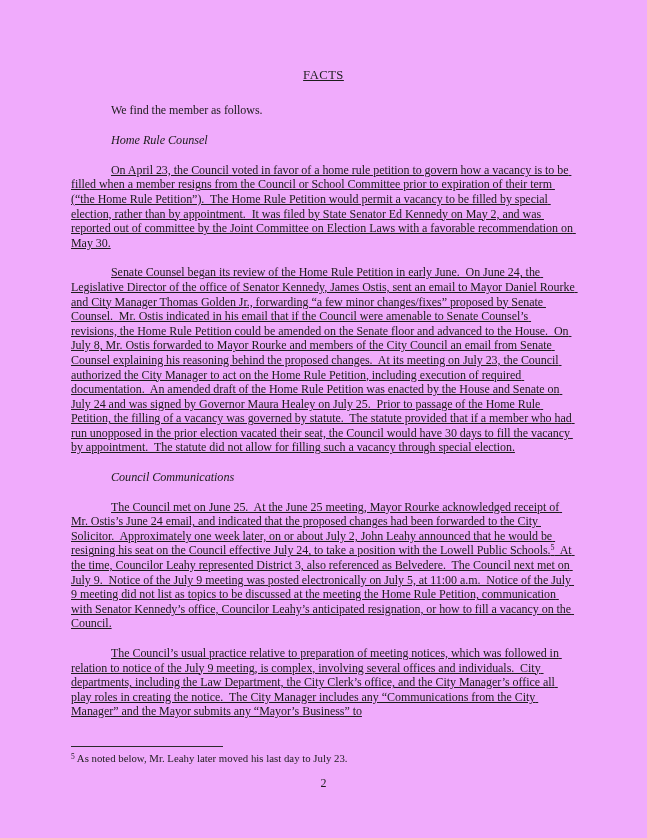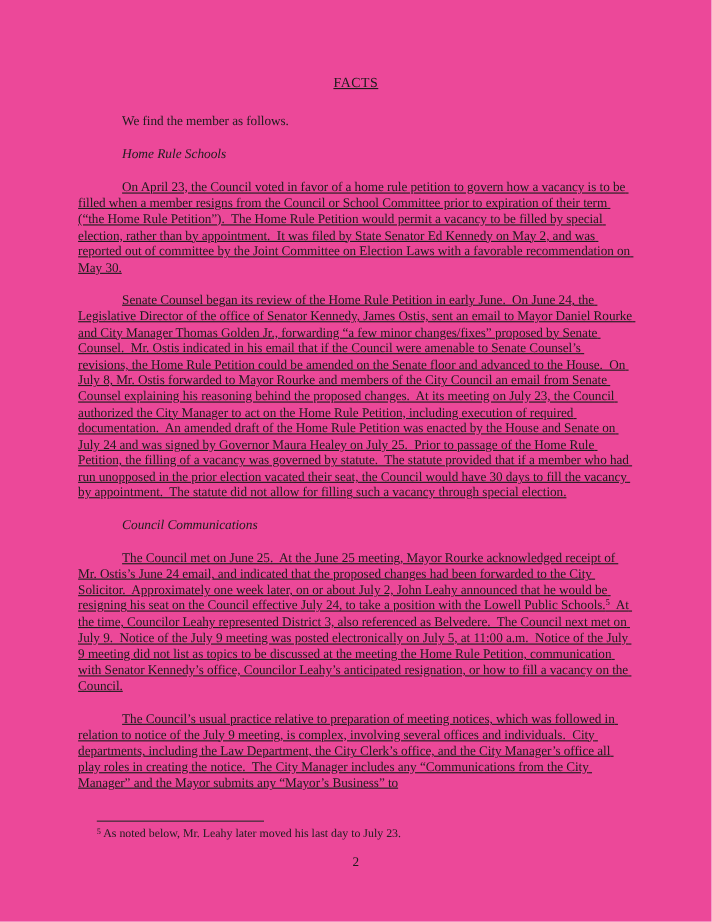--- a/index.html
+++ b/index.html
@@ -4,21 +4,21 @@
 <style>
   html, body {
     margin: 0;
     padding: 0;
     background: #ffffff;
   }
   .page {
     position: relative;
     width: 647px;
     height: 838px;
-    background: #ec4899;
+    background: #f0abfc;
     font-family: "Liberation Serif", serif;
     color: #1c1c1c;
     overflow: hidden;
   }
   .content {
     position: absolute;
     top: 68px;
     left: 71px;
     right: 71px;
     font-size: 12px;
@@ -55,21 +55,21 @@
   sup {
     font-size: 8px;
     line-height: 0;
     vertical-align: baseline;
     position: relative;
     top: -4px;
   }
   .footnote-area {
     position: absolute;
     top: 746px;
-    left: 88px;
+    left: 71px;
     right: 71px;
   }
   .footnote-rule {
     width: 152px;
     height: 0;
     border-top: 1.2px solid #2a2a2a;
     margin: 0 0 5px 0;
   }
   .footnote-text {
     margin: 0;
@@ -93,21 +93,21 @@
 </head>
 <body>
 
 <div class="page">
   <div class="content">
 
     <h1 class="doc-title">FACTS</h1>
 
     <p class="intro-para">We find the member as follows.</p>
 
-    <h2 class="section-heading">Home Rule Schools</h2>
+    <h2 class="section-heading">Home Rule Counsel</h2>
 
     <p class="body-para">On April 23, the Council voted in favor of a home rule petition to govern how a vacancy is to be filled when a member resigns from the Council or School Committee prior to expiration of their term (“the Home Rule Petition”).  The Home Rule Petition would permit a vacancy to be filled by special election, rather than by appointment.  It was filed by State Senator Ed Kennedy on May 2, and was reported out of committee by the Joint Committee on Election Laws with a favorable recommendation on May 30.</p>
 
     <p class="body-para">Senate Counsel began its review of the Home Rule Petition in early June.  On June 24, the Legislative Director of the office of Senator Kennedy, James Ostis, sent an email to Mayor Daniel Rourke and City Manager Thomas Golden Jr., forwarding “a few minor changes/fixes” proposed by Senate Counsel.  Mr. Ostis indicated in his email that if the Council were amenable to Senate Counsel’s revisions, the Home Rule Petition could be amended on the Senate floor and advanced to the House.  On July 8, Mr. Ostis forwarded to Mayor Rourke and members of the City Council an email from Senate Counsel explaining his reasoning behind the proposed changes.  At its meeting on July 23, the Council authorized the City Manager to act on the Home Rule Petition, including execution of required documentation.  An amended draft of the Home Rule Petition was enacted by the House and Senate on July 24 and was signed by Governor Maura Healey on July 25.  Prior to passage of the Home Rule Petition, the filling of a vacancy was governed by statute.  The statute provided that if a member who had run unopposed in the prior election vacated their seat, the Council would have 30 days to fill the vacancy by appointment.  The statute did not allow for filling such a vacancy through special election.</p>
 
     <h2 class="section-heading">Council Communications</h2>
 
     <p class="body-para"><span>The Council met on June 25.  At the June 25 meeting, Mayor Rourke acknowledged receipt of Mr. Ostis’s June 24 email, and indicated that the proposed changes had been forwarded to the City Solicitor.  Approximately one week later, on or about July 2, John Leahy announced that he would be resigning his seat on the Council effective July 24, to take a position with the Lowell Public Schools.</span><sup>5</sup><span>  At the time, Councilor Leahy represented District 3, also referenced as Belvedere.  The Council next met on July 9.  Notice of the July 9 meeting was posted electronically on July 5, at 11:00 a.m.  Notice of the July 9 meeting did not list as topics to be discussed at the meeting the Home Rule Petition, communication with Senator Kennedy’s office, Councilor Leahy’s anticipated resignation, or how to fill a vacancy on the Council.</span></p>
 
     <p class="body-para">The Council’s usual practice relative to preparation of meeting notices, which was followed in relation to notice of the July 9 meeting, is complex, involving several offices and individuals.  City departments, including the Law Department, the City Clerk’s office, and the City Manager’s office all play roles in creating the notice.  The City Manager includes any “Communications from the City Manager” and the Mayor submits any “Mayor’s Business” to</p>

